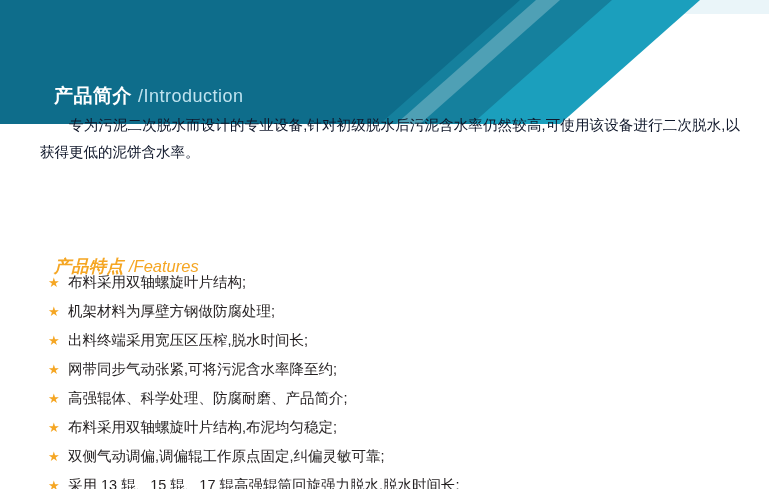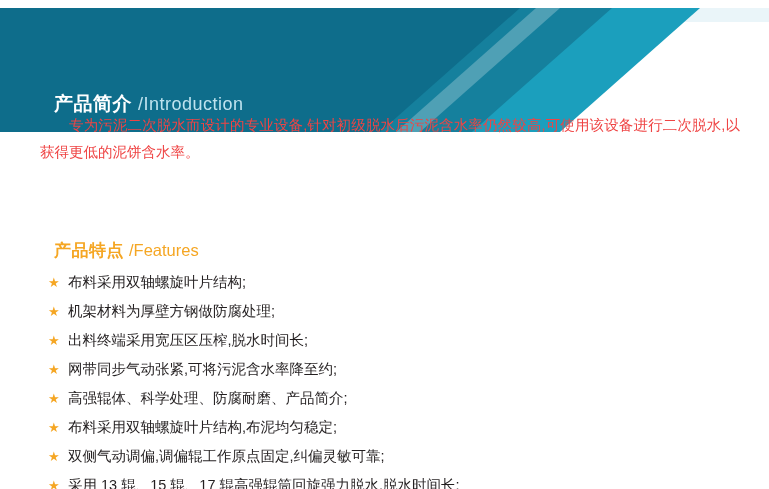--- a/index.html
+++ b/index.html
@@ -12,21 +12,21 @@
     background: #ffffff;
     font-family: "Liberation Sans", sans-serif;
     overflow: hidden;
     position: relative;
   }
 
   
   .banner {
     position: absolute;
     left: 0;
-    top: 8px;
+    top: 0;
     width: 769px;
     height: 128px;
     overflow: hidden;
   }
   .banner svg {
     display: block;
   }
 
   .banner-title {
     position: absolute;
@@ -52,33 +52,34 @@
   .intro {
     position: absolute;
     left: 40px;
     top: 112px;
     width: 700px;
   }
   .intro p {
     margin: 0 0 8px 0;
     font-size: 14.5px;
     line-height: 27px;
-    color: #ef4444;
+    color: #0f172a;
     text-align: justify;
     text-indent: 2em;
   }
 
   
   .features-head {
     position: absolute;
     left: 54px;
-    top: 238px;
+    top: 254px;
     font-size: 17px;
     line-height: 24px;
     white-space: nowrap;
+    font-style: italic;
   }
   .features-head .zh {
     color: #f5a623;
     font-weight: bold;
     letter-spacing: 0.5px;
   }
   .features-head .en {
     color: #f5a623;
     font-weight: normal;
     margin-left: 5px;

